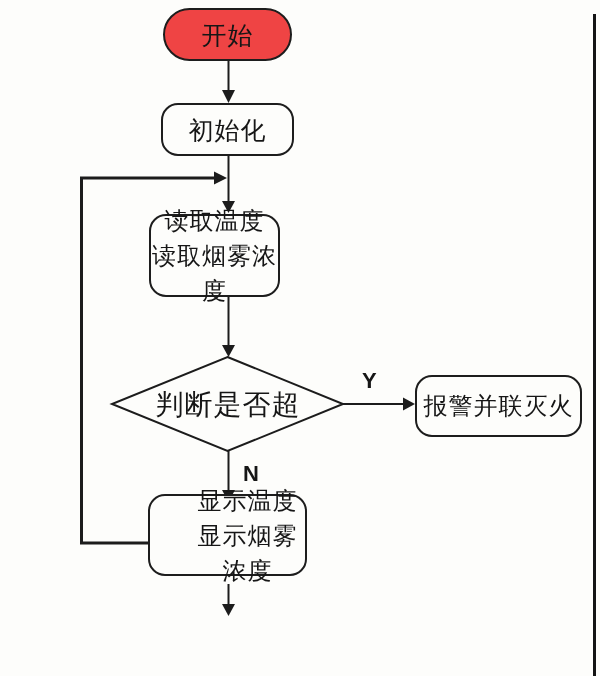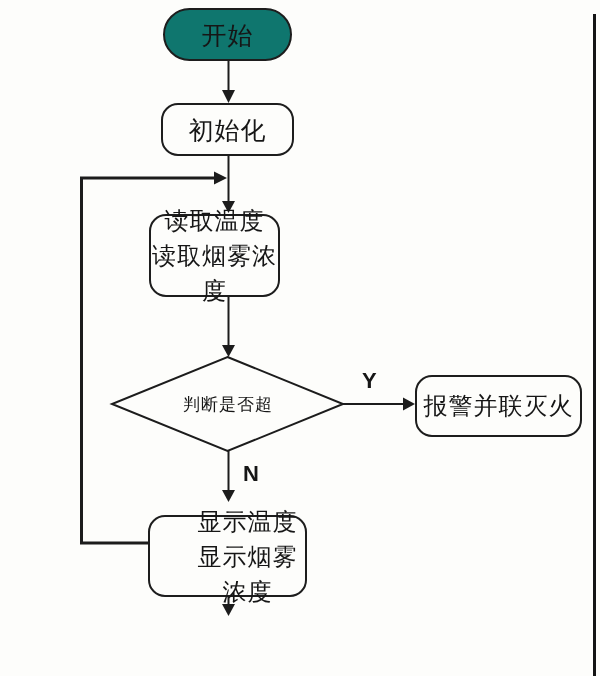--- a/index.html
+++ b/index.html
@@ -31,21 +31,21 @@
     box-sizing: border-box;
     font-size: 25px;
     line-height: 34px;
     letter-spacing: 1px;
     color: #161616;
     border-radius: 17px;
   }
   .terminator {
     border: 2.5px solid #1d1d1d;
     border-radius: 28px;
-    background: #0f766e;
+    background: #ef4444;
   }
   .process {
     border: 2px solid #1d1d1d;
     background: #fdfdfb;
   }
   .decision-text {
     position: absolute;
     background: transparent;
     border: none;
   }
@@ -98,37 +98,37 @@
 
   <div class="node process" style="left:161px; top:103px; width:133px; height:53px;">
     <span>初始化</span>
   </div>
 
   <div class="node process" style="left:149px; top:214px; width:131px; height:83px; font-size:24px; line-height:35px;">
     <span>读取温度</span>
     <span>读取烟雾浓度</span>
   </div>
 
-  <div class="node decision-text" style="left:142px; top:370px; width:172px; height:68px; font-size:17px; line-height:33px;">
+  <div class="node decision-text" style="left:142px; top:370px; width:172px; height:68px; font-size:28px; line-height:33px;">
     <span>判断是否超</span>
   </div>
 
   <div class="branch-label" style="left:362px; top:368px;">
     <span>Y</span>
   </div>
 
   <div class="node process" style="left:415px; top:375px; width:167px; height:62px; font-size:24px;">
     <span>报警并联灭火</span>
   </div>
 
   <div class="branch-label" style="left:243px; top:461px;">
     <span>N</span>
   </div>
 
-  <div class="node process" style="left:148px; top:515px; width:159px; height:82px; font-size:24px; line-height:35px;padding-left:40px;">
+  <div class="node process" style="left:148px; top:494px; width:159px; height:82px; font-size:24px; line-height:35px;padding-left:40px;">
     <span>显示温度</span>
     <span>显示烟雾浓度</span>
   </div>
 
 
   <div class="scan-border" style="left:593px; top:14px; width:3px; height:662px;"></div>
 
 </div>
 
 </body></html>

